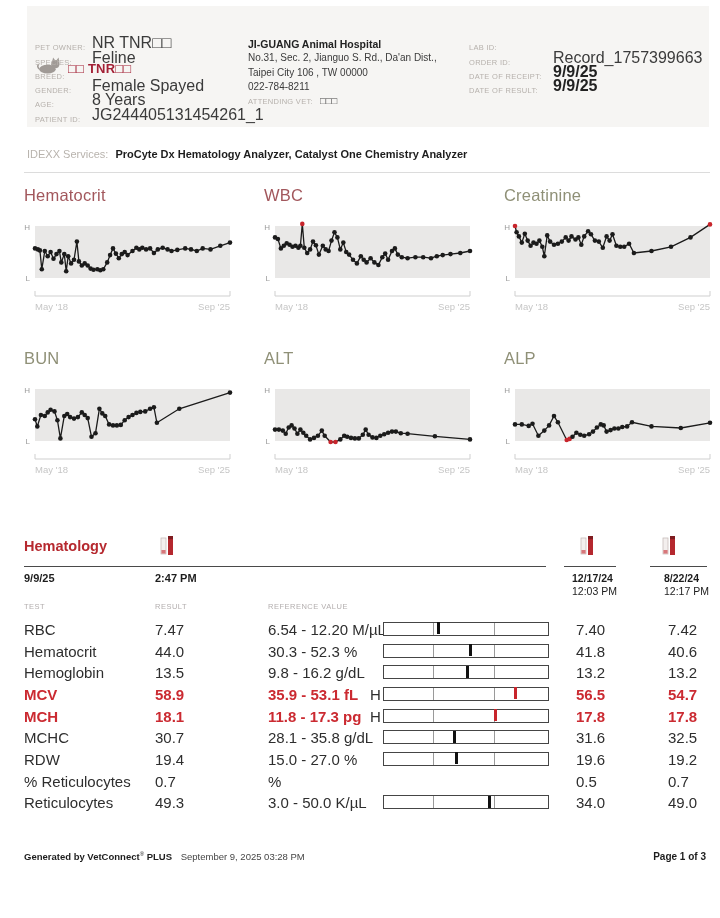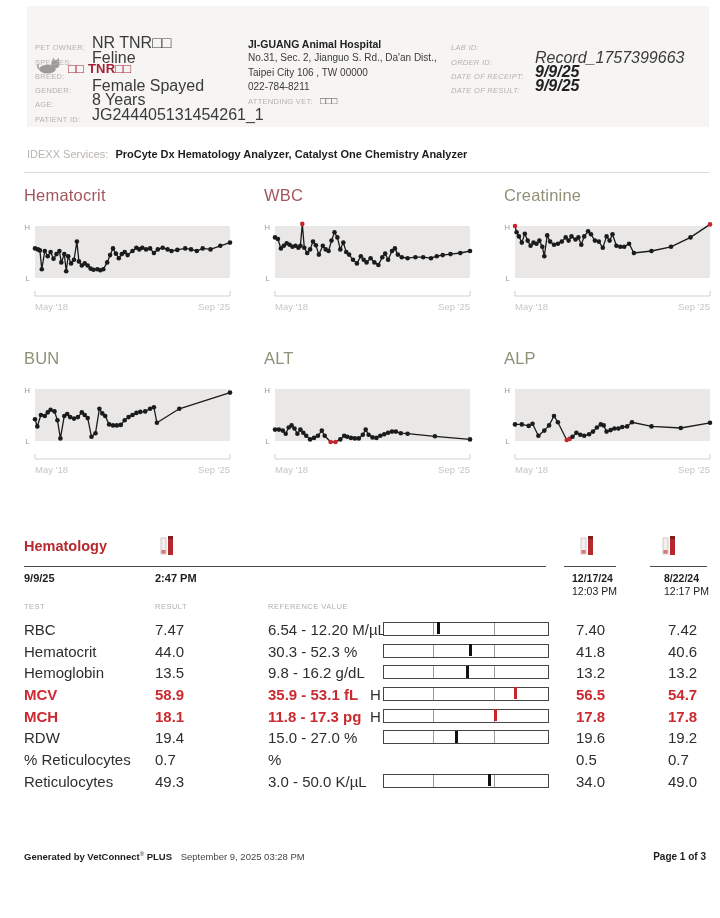--- a/index.html
+++ b/index.html
@@ -7,21 +7,21 @@
     width:720px;height:918px;position:relative;background:#ffffff;
     font-family:"Liberation Sans",sans-serif;color:#2e2e2e;overflow:hidden;
   }
   
   .patient-card{position:absolute;left:27px;top:6px;width:682px;height:121px;background:#f6f5f3;}
   .title-row{position:absolute;left:10px;top:7px;display:flex;align-items:center;gap:7px;margin-top:44px;}
   .pet-title{font-size:13px;font-weight:bold;color:#a32035;letter-spacing:.2px;}
   .col{position:absolute;top:32px;}
   .col-patient{left:8px;width:210px;}
   .col-hospital{left:221px;width:220px;}
-  .col-lab{left:424px;width:230px;font-style:italic;}
+  .col-lab{left:442px;width:230px;}
   .f-row{height:14.3px;display:flex;align-items:flex-end;}
   .lbl{font-size:7.5px;color:#b6b1ac;letter-spacing:.3px;flex:0 0 auto;}
   .col-patient .lbl{width:57px;}
   .col-lab .lbl{width:84px;}
   .val{font-size:16px;color:#3b3b3b;}
   .val.bold{font-weight:bold;color:#222;}
   .hosp-name{font-size:10.5px;font-weight:bold;color:#222;height:14.3px;}
   .hosp-line{font-size:10px;color:#3b3b3b;height:14.3px;}
   .hosp-lblrow{height:14.3px;display:flex;align-items:baseline;}
   .hosp-lblrow .lbl{width:72px;}
@@ -599,20 +599,32 @@
           <div class="c-flag">H</div>
           <div class="c-bar">
             <div class="div" style="left: 30%;"></div>
             <div class="div" style="left: 67%;"></div>
             <div class="marker red" style="left: calc(68% - 1.5px);"></div>
           </div>
           <div class="c-prev1">17.8</div>
           <div class="c-prev2">17.8</div>
         </div>
         <div class="trow">
+          <div class="c-test">MCHC</div>
+          <div class="c-result">30.7</div>
+          <div class="c-ref">28.1 - 35.8 g/dL</div>
+          <div class="c-bar">
+            <div class="div" style="left: 30%;"></div>
+            <div class="div" style="left: 67%;"></div>
+            <div class="marker" style="left: calc(43% - 1.5px);"></div>
+          </div>
+          <div class="c-prev1">31.6</div>
+          <div class="c-prev2">32.5</div>
+        </div>
+        <div class="trow">
           <div class="c-test">RDW</div>
           <div class="c-result">19.4</div>
           <div class="c-ref">15.0 - 27.0 %</div>
           <div class="c-bar">
             <div class="div" style="left: 30%;"></div>
             <div class="div" style="left: 67%;"></div>
             <div class="marker" style="left: calc(44% - 1.5px);"></div>
           </div>
           <div class="c-prev1">19.6</div>
           <div class="c-prev2">19.2</div>

